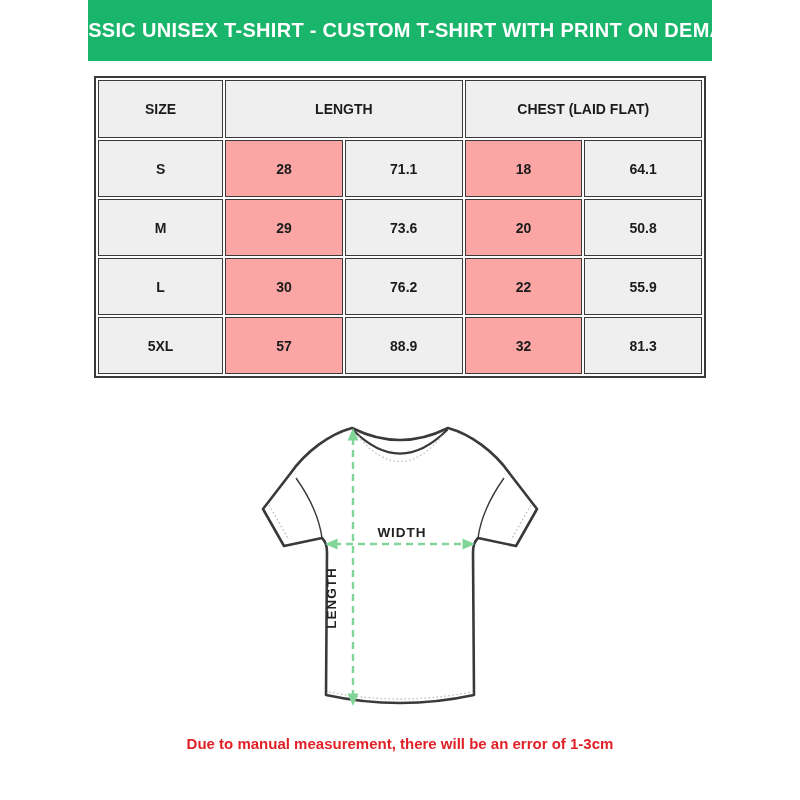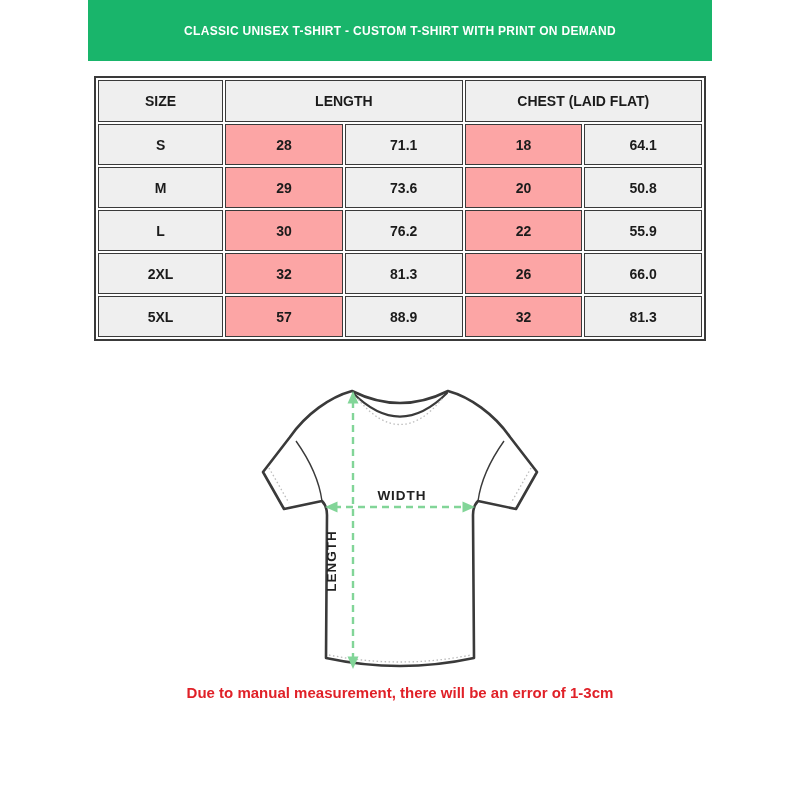--- a/index.html
+++ b/index.html
@@ -19,21 +19,21 @@
   
   .banner {
     margin: 0 88px;
     height: 61px;
     display: flex;
     align-items: center;
     justify-content: center;
   }
   .banner-title {
     color: #ffffff;
-    font-size: 12px;
+    font-size: 20px;
     font-weight: 700;
     letter-spacing: 0.3px;
     text-align: center;
     white-space: nowrap;
   }
   
   .table-wrap {
     width: 612px;
     margin: 15px auto 0 auto;
   }
@@ -47,36 +47,37 @@
   }
   table.size-chart th,
   table.size-chart td {
     border: 1px solid #3a3a3a;
     text-align: center;
     vertical-align: middle;
     font-size: 14px;
     font-weight: 700;
     color: #1b1b1b;
     height: 31px;
-    padding: 4px 2px;
+    padding: 12px 2px;
     overflow: hidden;
     white-space: nowrap;
   }
   table.size-chart th { background: #efefef; height: 32px; }
   td.cell-gray  { background: #efefef; }
   td.cell-white { background: #fca5a5; }
   
   .diagram-wrap {
     margin-top: 43px;
     display: flex;
     justify-content: center;
     align-items: center;
   }
   
   .footer-note {
+    margin-top: 14px;
     text-align: center;
     font-size: 15px;
     font-weight: 700;
   }
 </style>
 </head>
 <body>
 
 <div class="page">
 
@@ -114,27 +115,20 @@
             <td class="cell-gray">73.6</td>
             <td class="cell-white">20</td>
             <td class="cell-gray">50.8</td>
           </tr>
           <tr>
             <td class="cell-gray">L</td>
             <td class="cell-white">30</td>
             <td class="cell-gray">76.2</td>
             <td class="cell-white">22</td>
             <td class="cell-gray">55.9</td>
-          </tr>
-          <tr>
-            <td class="cell-gray">2XL</td>
-            <td class="cell-white">32</td>
-            <td class="cell-gray">81.3</td>
-            <td class="cell-white">26</td>
-            <td class="cell-gray">66.0</td>
           </tr>
           <tr>
             <td class="cell-gray">5XL</td>
             <td class="cell-white">57</td>
             <td class="cell-gray">88.9</td>
             <td class="cell-white">32</td>
             <td class="cell-gray">81.3</td>
           </tr>
         </tbody>
     </table>

